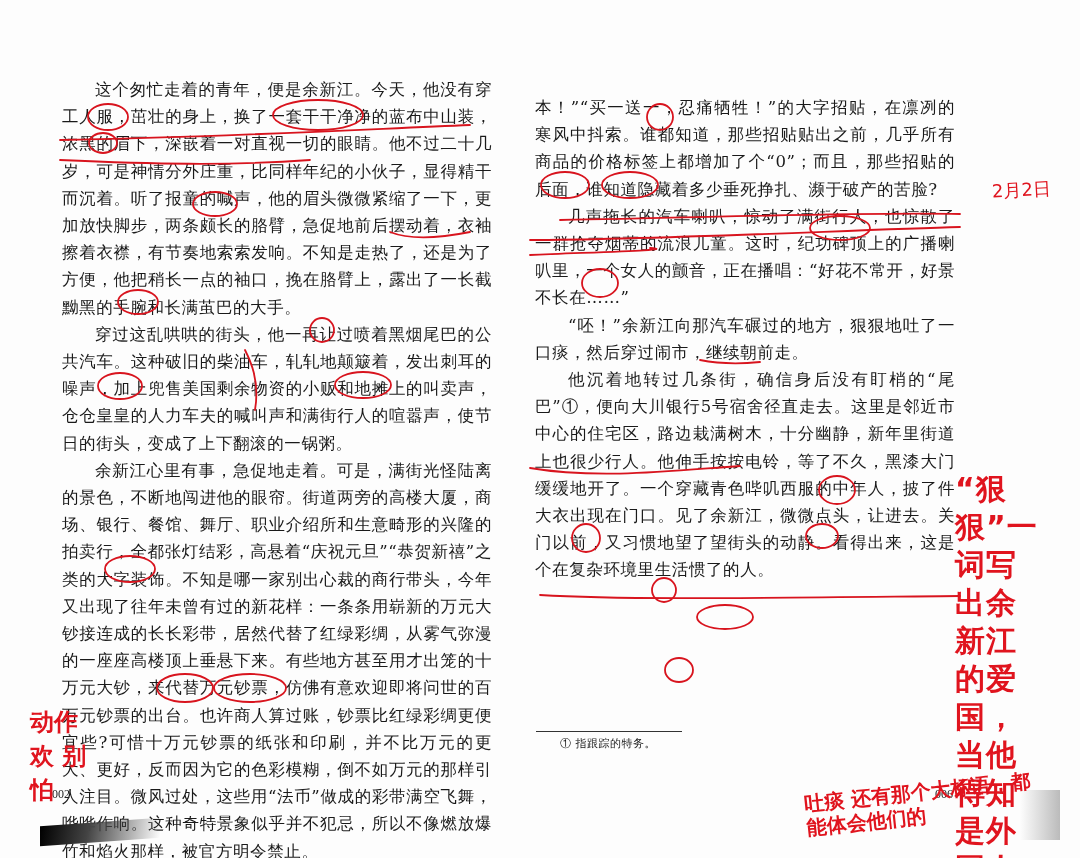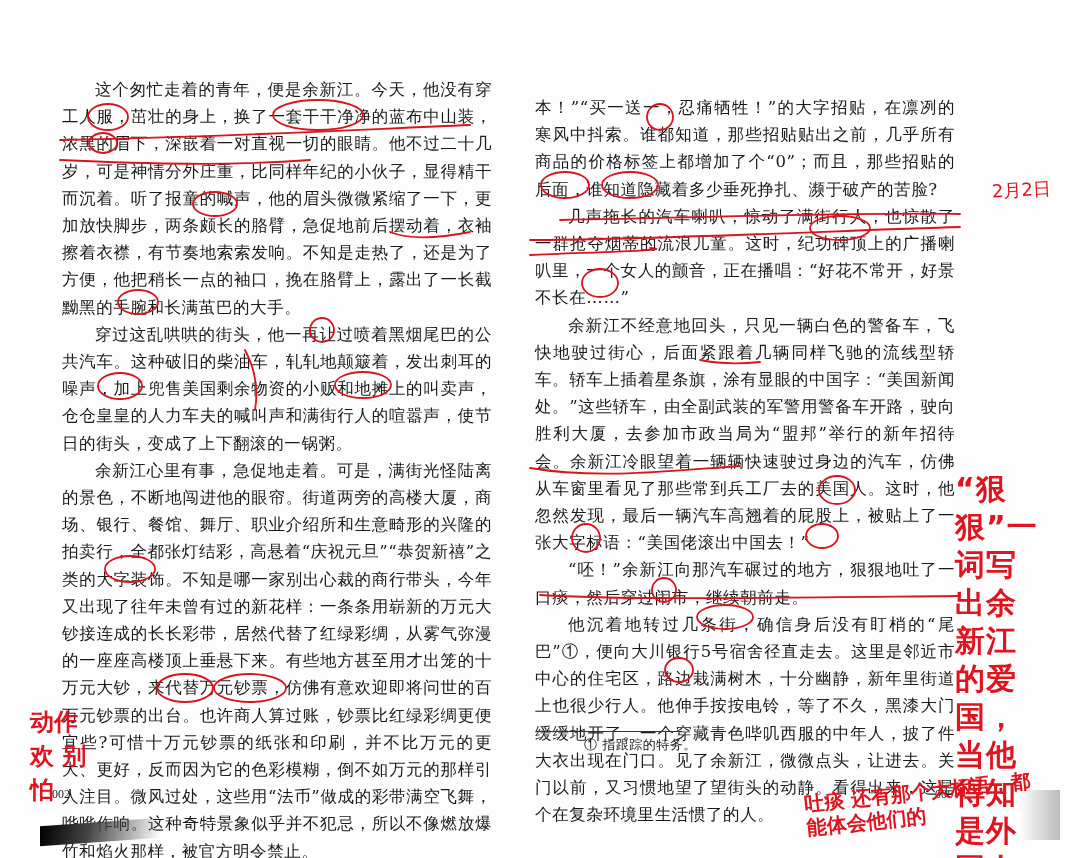--- a/index.html
+++ b/index.html
@@ -22,21 +22,21 @@
     text-align: justify;
   }
   .left-text { left: 62px; top: 76px; width: 430px; }
   .right-text { left: 535px; top: 94px; width: 420px; }
   .para { margin: 0; text-indent: 2em; }
   .para.noindent { text-indent: 0; }
   .footnote-rule {
     position: absolute; left: 536px; top: 731px; width: 146px; height: 1px; background: #333;
   }
   .footnote {
-    position: absolute; left: 560px; top: 736px; font-size: 13px; letter-spacing: 0.5px; margin-left: 24px;
+    position: absolute; left: 560px; top: 736px; font-size: 11px; letter-spacing: 0.5px;
   }
   .page-num {
     position: absolute; font-size: 12px; font-family: "Liberation Serif", serif; color:#222;
   }
   .pn-left { left: 52px; top: 787px; }
   .pn-right { left: 935px; top: 787px; }
   .annotation {
     position: absolute; color: #e0141e; font-family: "DejaVu Sans", sans-serif; font-weight: bold;
   }
   .ann-date { left: 992px; top: 178px; font-size: 18px; font-weight: normal; transform: rotate(-3deg); }
@@ -73,21 +73,20 @@
 
   </div>
   <div class="page-num pn-left">002</div>
   <div class="page-shadow"></div>
 </div>
 
 <div class="page page-right"></div>
 <div class="text-block right-text">
   <p class="para noindent">本！”“买一送一，忍痛牺牲！”的大字招贴，在凛冽的寒风中抖索。谁都知道，那些招贴贴出之前，几乎所有商品的价格标签上都增加了个“0”；而且，那些招贴的后面，谁知道隐藏着多少垂死挣扎、濒于破产的苦脸?</p>
   <p class="para">几声拖长的汽车喇叭，惊动了满街行人，也惊散了一群抢夺烟蒂的流浪儿童。这时，纪功碑顶上的广播喇叭里，一个女人的颤音，正在播唱：“好花不常开，好景不长在……”</p>
-  <p class="para">余新江不经意地回头，只见一辆白色的警备车，飞快地驶过街心，后面紧跟着几辆同样飞驰的流线型轿车。轿车上插着星条旗，涂有显眼的中国字：“美国新闻处。”这些轿车，由全副武装的军警用警备车开路，驶向胜利大厦，去参加市政当局为“盟邦”举行的新年招待会。余新江冷眼望着一辆辆快速驶过身边的汽车，仿佛从车窗里看见了那些常到兵工厂去的美国人。这时，他忽然发现，最后一辆汽车高翘着的屁股上，被贴上了一张大字标语：“美国佬滚出中国去！”</p>
   <p class="para">“呸！”余新江向那汽车碾过的地方，狠狠地吐了一口痰，然后穿过闹市，继续朝前走。</p>
   <p class="para">他沉着地转过几条街，确信身后没有盯梢的“尾巴”①，便向大川银行5号宿舍径直走去。这里是邻近市中心的住宅区，路边栽满树木，十分幽静，新年里街道上也很少行人。他伸手按按电铃，等了不久，黑漆大门缓缓地开了。一个穿藏青色哔叽西服的中年人，披了件大衣出现在门口。见了余新江，微微点头，让进去。关门以前，又习惯地望了望街头的动静。看得出来，这是个在复杂环境里生活惯了的人。</p>
 </div>
 <div class="footnote-rule"></div>
 <div class="footnote">① 指跟踪的特务。</div>
 <div class="page-num pn-right">006</div>
 <div class="page-shadow-r"></div>
 
 <svg class="ink-svg" viewBox="0 0 1080 858">
   <g fill="none" stroke="#d8141e" stroke-width="1.8" stroke-linecap="round">

